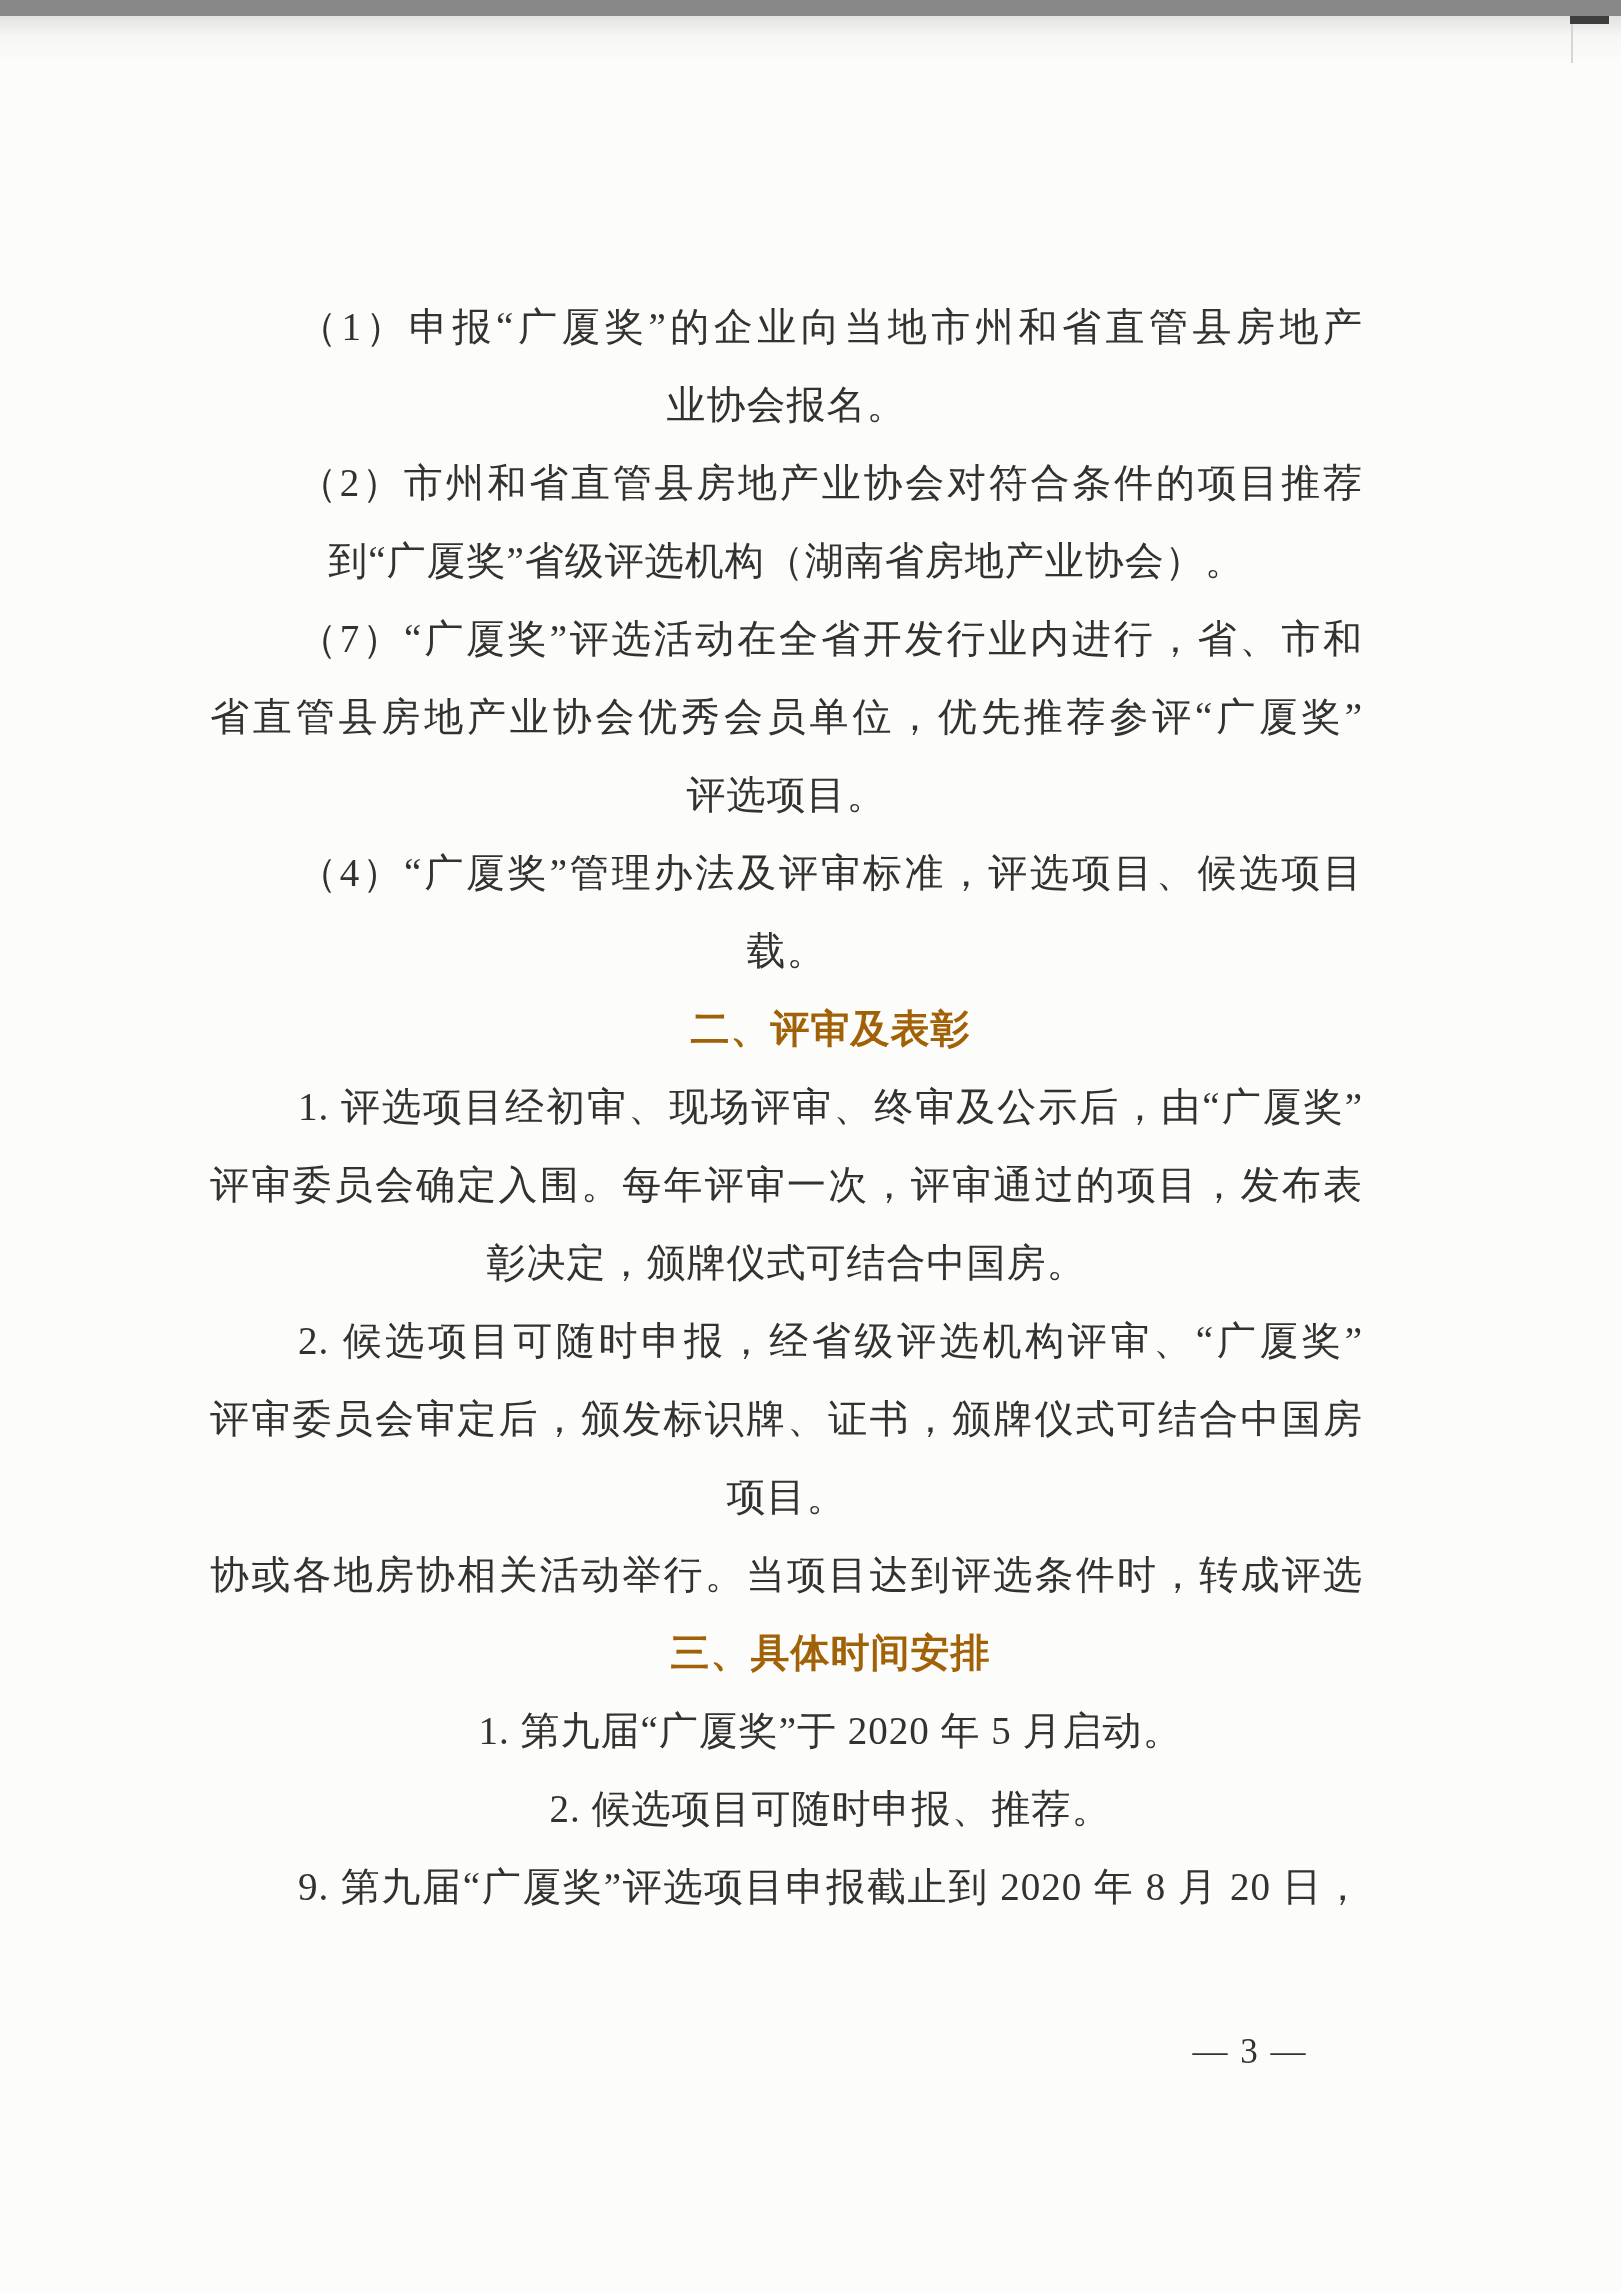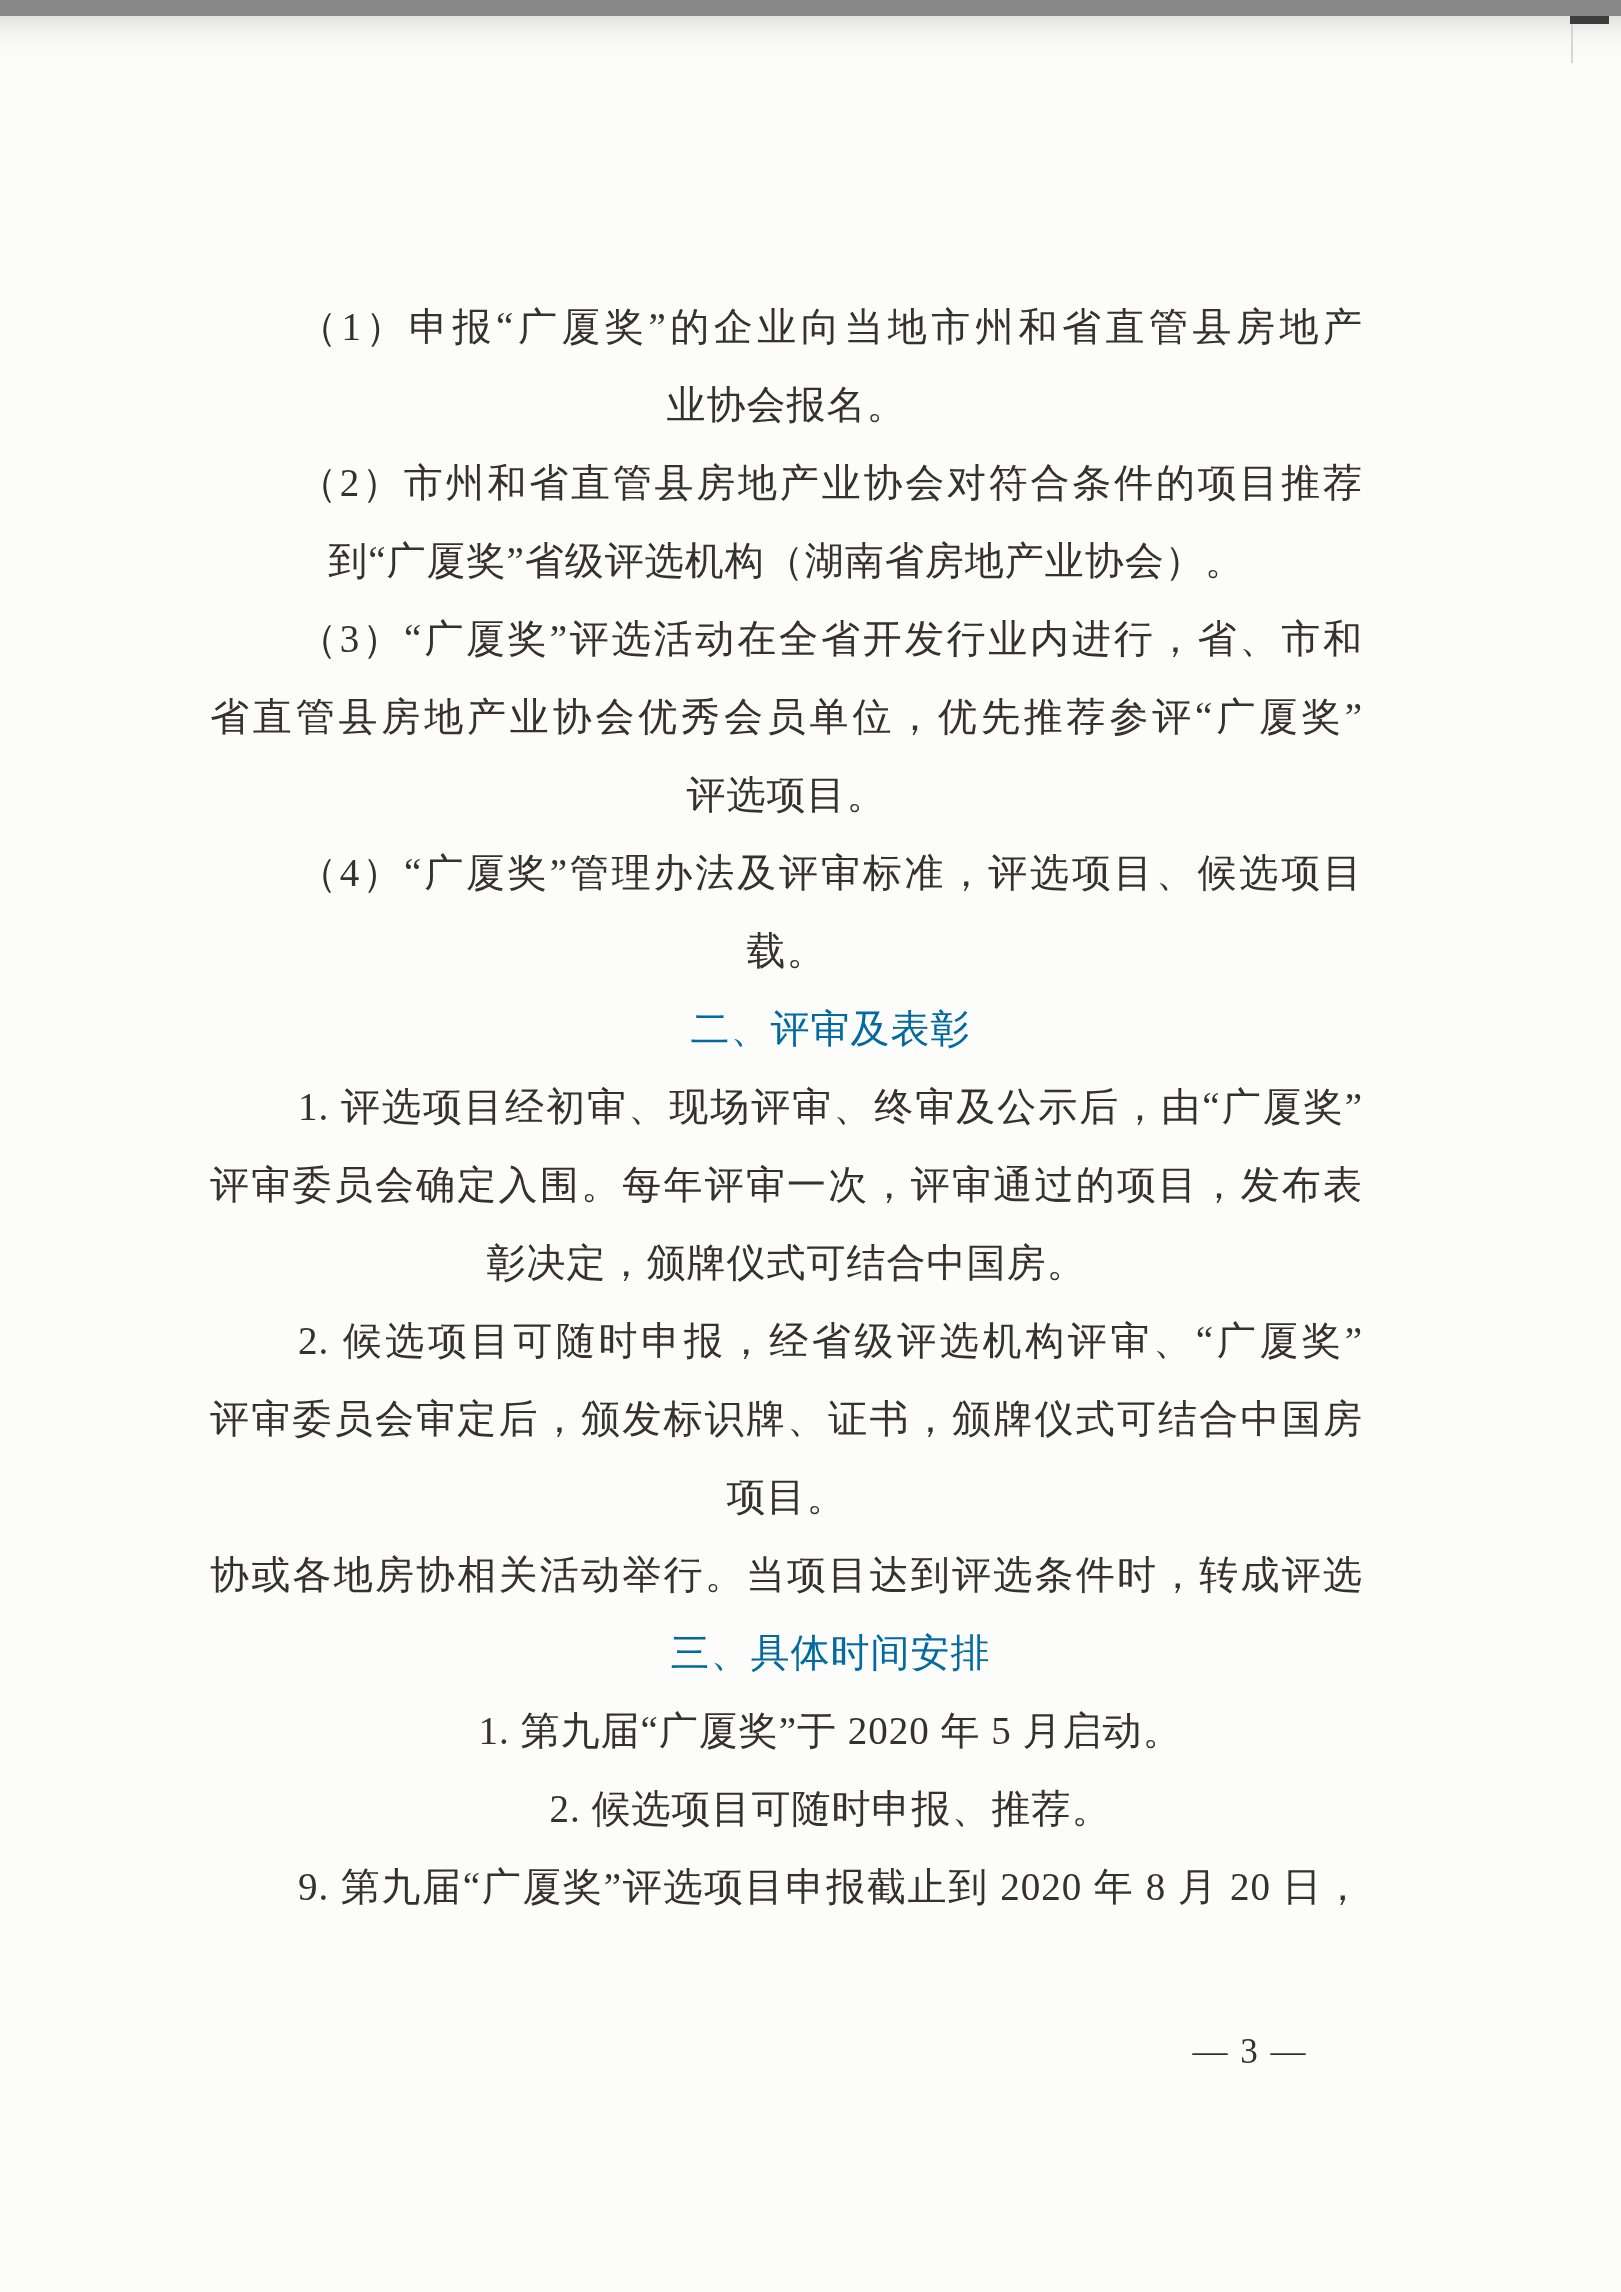--- a/index.html
+++ b/index.html
@@ -54,22 +54,22 @@
     letter-spacing: 1px;
     text-align: center;
   }
   .line.indent { text-indent: 88px; }
   .line.fill {
     text-align: justify;
     text-justify: inter-character;
     text-align-last: justify;
   }
   .line.bold {
-    font-weight: normal;
-    color: #0369a1;
+    font-weight: bold;
+    color: #a16207;
   }
   .page-number {
     position: absolute;
     left: 1091px;
     top: 1997px;
     width: 318px;
     height: 78px;
     line-height: 78px;
     text-align: center;
     font-size: 35px;
@@ -84,21 +84,21 @@
 
   <div class="scan-top-shade"></div>
   <div class="edge-line"></div>
   <div class="corner-tab"></div>
 
   <div class="text-block">
     <div class="line indent fill">（1）申报“广厦奖”的企业向当地市州和省直管县房地产</div>
     <div class="line">业协会报名。</div>
     <div class="line indent fill">（2）市州和省直管县房地产业协会对符合条件的项目推荐</div>
     <div class="line">到“广厦奖”省级评选机构（湖南省房地产业协会）。</div>
-    <div class="line indent fill">（3）“广厦奖”评选活动在全省开发行业内进行，省、市和</div>
+    <div class="line indent fill">（7）“广厦奖”评选活动在全省开发行业内进行，省、市和</div>
     <div class="line fill">省直管县房地产业协会优秀会员单位，优先推荐参评“广厦奖”</div>
     <div class="line">评选项目。</div>
     <div class="line indent fill">（4）“广厦奖”管理办法及评审标准，评选项目、候选项目</div>
     <div class="line">载。</div>
     <div class="line indent bold">二、评审及表彰</div>
     <div class="line indent fill">1. 评选项目经初审、现场评审、终审及公示后，由“广厦奖”</div>
     <div class="line fill">评审委员会确定入围。每年评审一次，评审通过的项目，发布表</div>
     <div class="line">彰决定，颁牌仪式可结合中国房。</div>
     <div class="line indent fill">2. 候选项目可随时申报，经省级评选机构评审、“广厦奖”</div>
     <div class="line fill">评审委员会审定后，颁发标识牌、证书，颁牌仪式可结合中国房</div>

